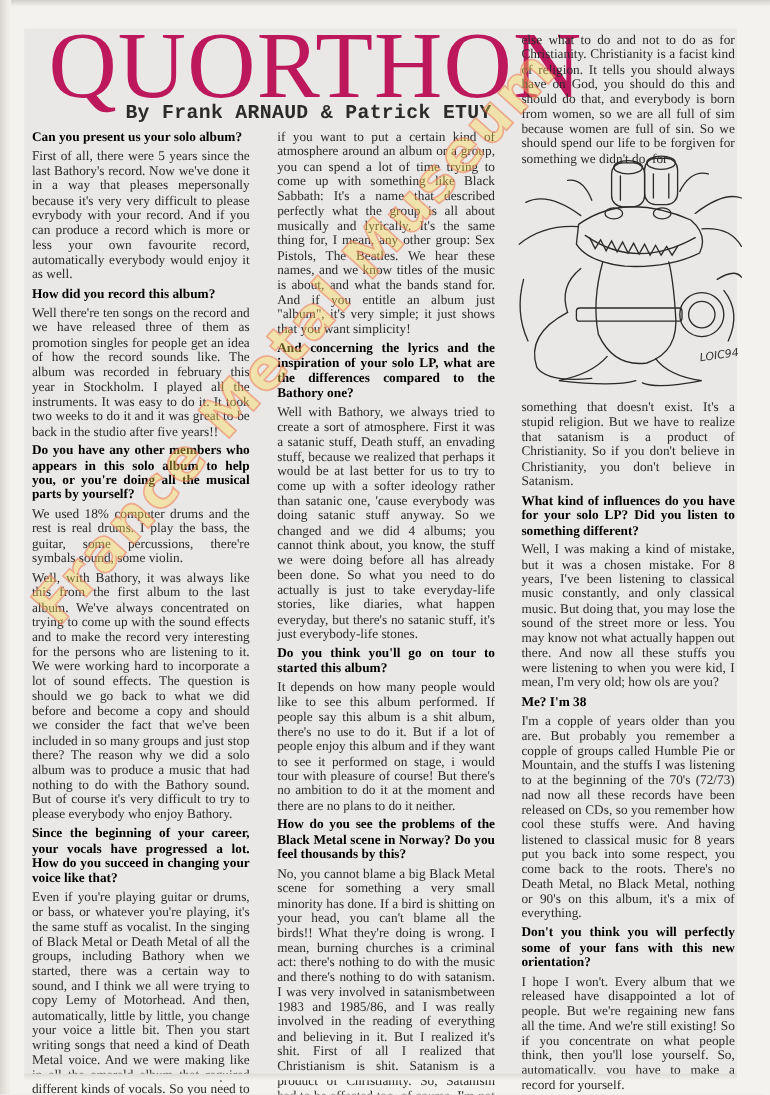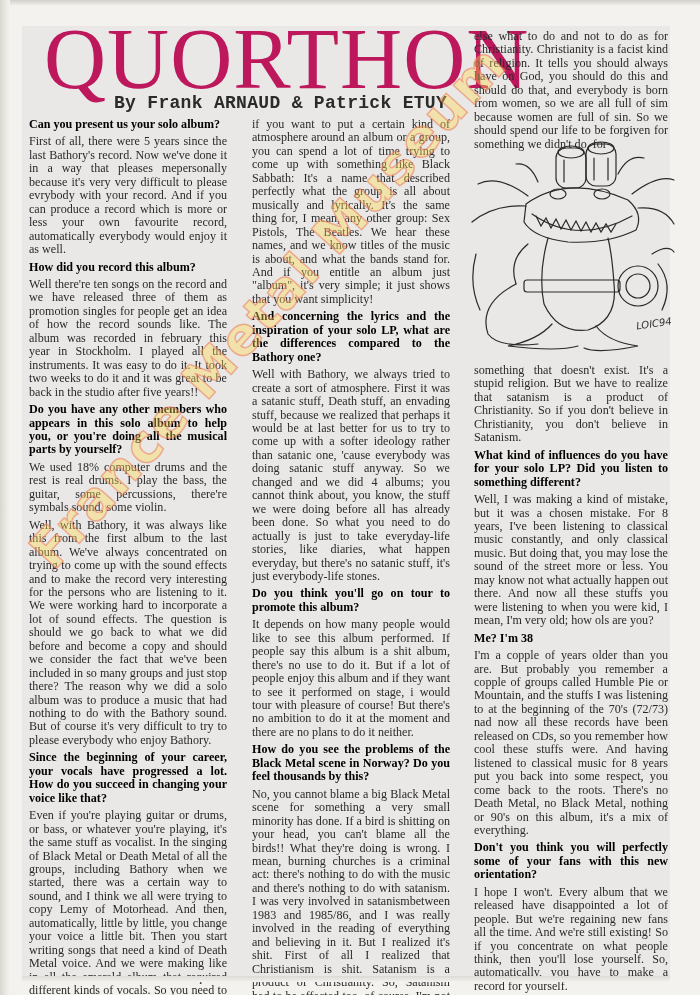--- a/index.html
+++ b/index.html
@@ -144,21 +144,21 @@
     <p class="q">Do you have any other members who appears in this solo album to help you, or you're doing all the musical parts by yourself?</p>
     <p class="a">We used 18% computer drums and the rest is real drums. I play the bass, the guitar, some percussions, there're symbals sound, some violin.</p>
     <p class="a">Well, with Bathory, it was always like this from the first album to the last album. We've always concentrated on trying to come up with the sound effects and to make the record very interesting for the persons who are listening to it. We were working hard to incorporate a lot of sound effects. The question is should we go back to what we did before and become a copy and should we consider the fact that we've been included in so many groups and just stop there? The reason why we did a solo album was to produce a music that had nothing to do with the Bathory sound. But of course it's very difficult to try to please everybody who enjoy Bathory.</p>
     <p class="q">Since the beginning of your career, your vocals have progressed a lot. How do you succeed in changing your voice like that?</p>
     <p class="a">Even if you're playing guitar or drums, or bass, or whatever you're playing, it's the same stuff as vocalist. In the singing of Black Metal or Death Metal of all the groups, including Bathory when we started, there was a certain way to sound, and I think we all were trying to copy Lemy of Motorhead. And then, automatically, little by little, you change your voice a little bit. Then you start writing songs that need a kind of Death Metal voice. And we were making like in all the emerald album that required different kinds of vocals. So you need to change. It's a compromise: you couldn't make a ballad with the same kind of voice we used in the 2nd album which was a satanic album.</p>
   </div>
 <div class="col col-2">
     <p class="a">if you want to put a certain kind of atmosphere around an album or a group, you can spend a lot of time trying to come up with something like Black Sabbath: It's a name that described perfectly what the group is all about musically and lyrically. It's the same thing for, I mean, any other group: Sex Pistols, The Beatles. We hear these names, and we know titles of the music is about, and what the bands stand for. And if you entitle an album just "album", it's very simple; it just shows that you want simplicity!</p>
     <p class="q">And concerning the lyrics and the inspiration of your solo LP, what are the differences compared to the Bathory one?</p>
     <p class="a">Well with Bathory, we always tried to create a sort of atmosphere. First it was a satanic stuff, Death stuff, an envading stuff, because we realized that perhaps it would be at last better for us to try to come up with a softer ideology rather than satanic one, 'cause everybody was doing satanic stuff anyway. So we changed and we did 4 albums; you cannot think about, you know, the stuff we were doing before all has already been done. So what you need to do actually is just to take everyday-life stories, like diaries, what happen everyday, but there's no satanic stuff, it's just everybody-life stones.</p>
-    <p class="q">Do you think you'll go on tour to promote this album?</p>
+    <p class="q">Do you think you'll go on tour to started this album?</p>
     <p class="a">It depends on how many people would like to see this album performed. If people say this album is a shit album, there's no use to do it. But if a lot of people enjoy this album and if they want to see it performed on stage, i would tour with pleasure of course! But there's no ambition to do it at the moment and there are no plans to do it neither.</p>
     <p class="q">How do you see the problems of the Black Metal scene in Norway? Do you feel thousands by this?</p>
     <p class="a">No, you cannot blame a big Black Metal scene for something a very small minority has done. If a bird is shitting on your head, you can't blame all the birds!! What they're doing is wrong. I mean, burning churches is a criminal act: there's nothing to do with the music and there's nothing to do with satanism. I was very involved in satanismbetween 1983 and 1985/86, and I was really involved in the reading of everything and believing in it. But I realized it's shit. First of all I realized that Christianism is shit. Satanism is a product of Christianity. So, Satanism had to be affected too, of course. I'm not Satanist, but I respect the satanic value. I don't believe in Satan but I respect the satanic Ideology. Because it's closer to man than Christianity. Christianity has been destroying the western world and the european culture for thousands years.</p>
   </div>
 <div class="col col-3a">
     <p class="a">else what to do and not to do as for Christianity. Christianity is a facist kind of religion. It tells you should always have on God, you should do this and should do that, and everybody is born from women, so we are all full of sim because women are full of sin. So we should spend our life to be forgiven for something we didn't do, for</p>
   </div>
 
 <div class="illustration">
   <svg width="208" height="222" viewBox="0 0 208 222">

